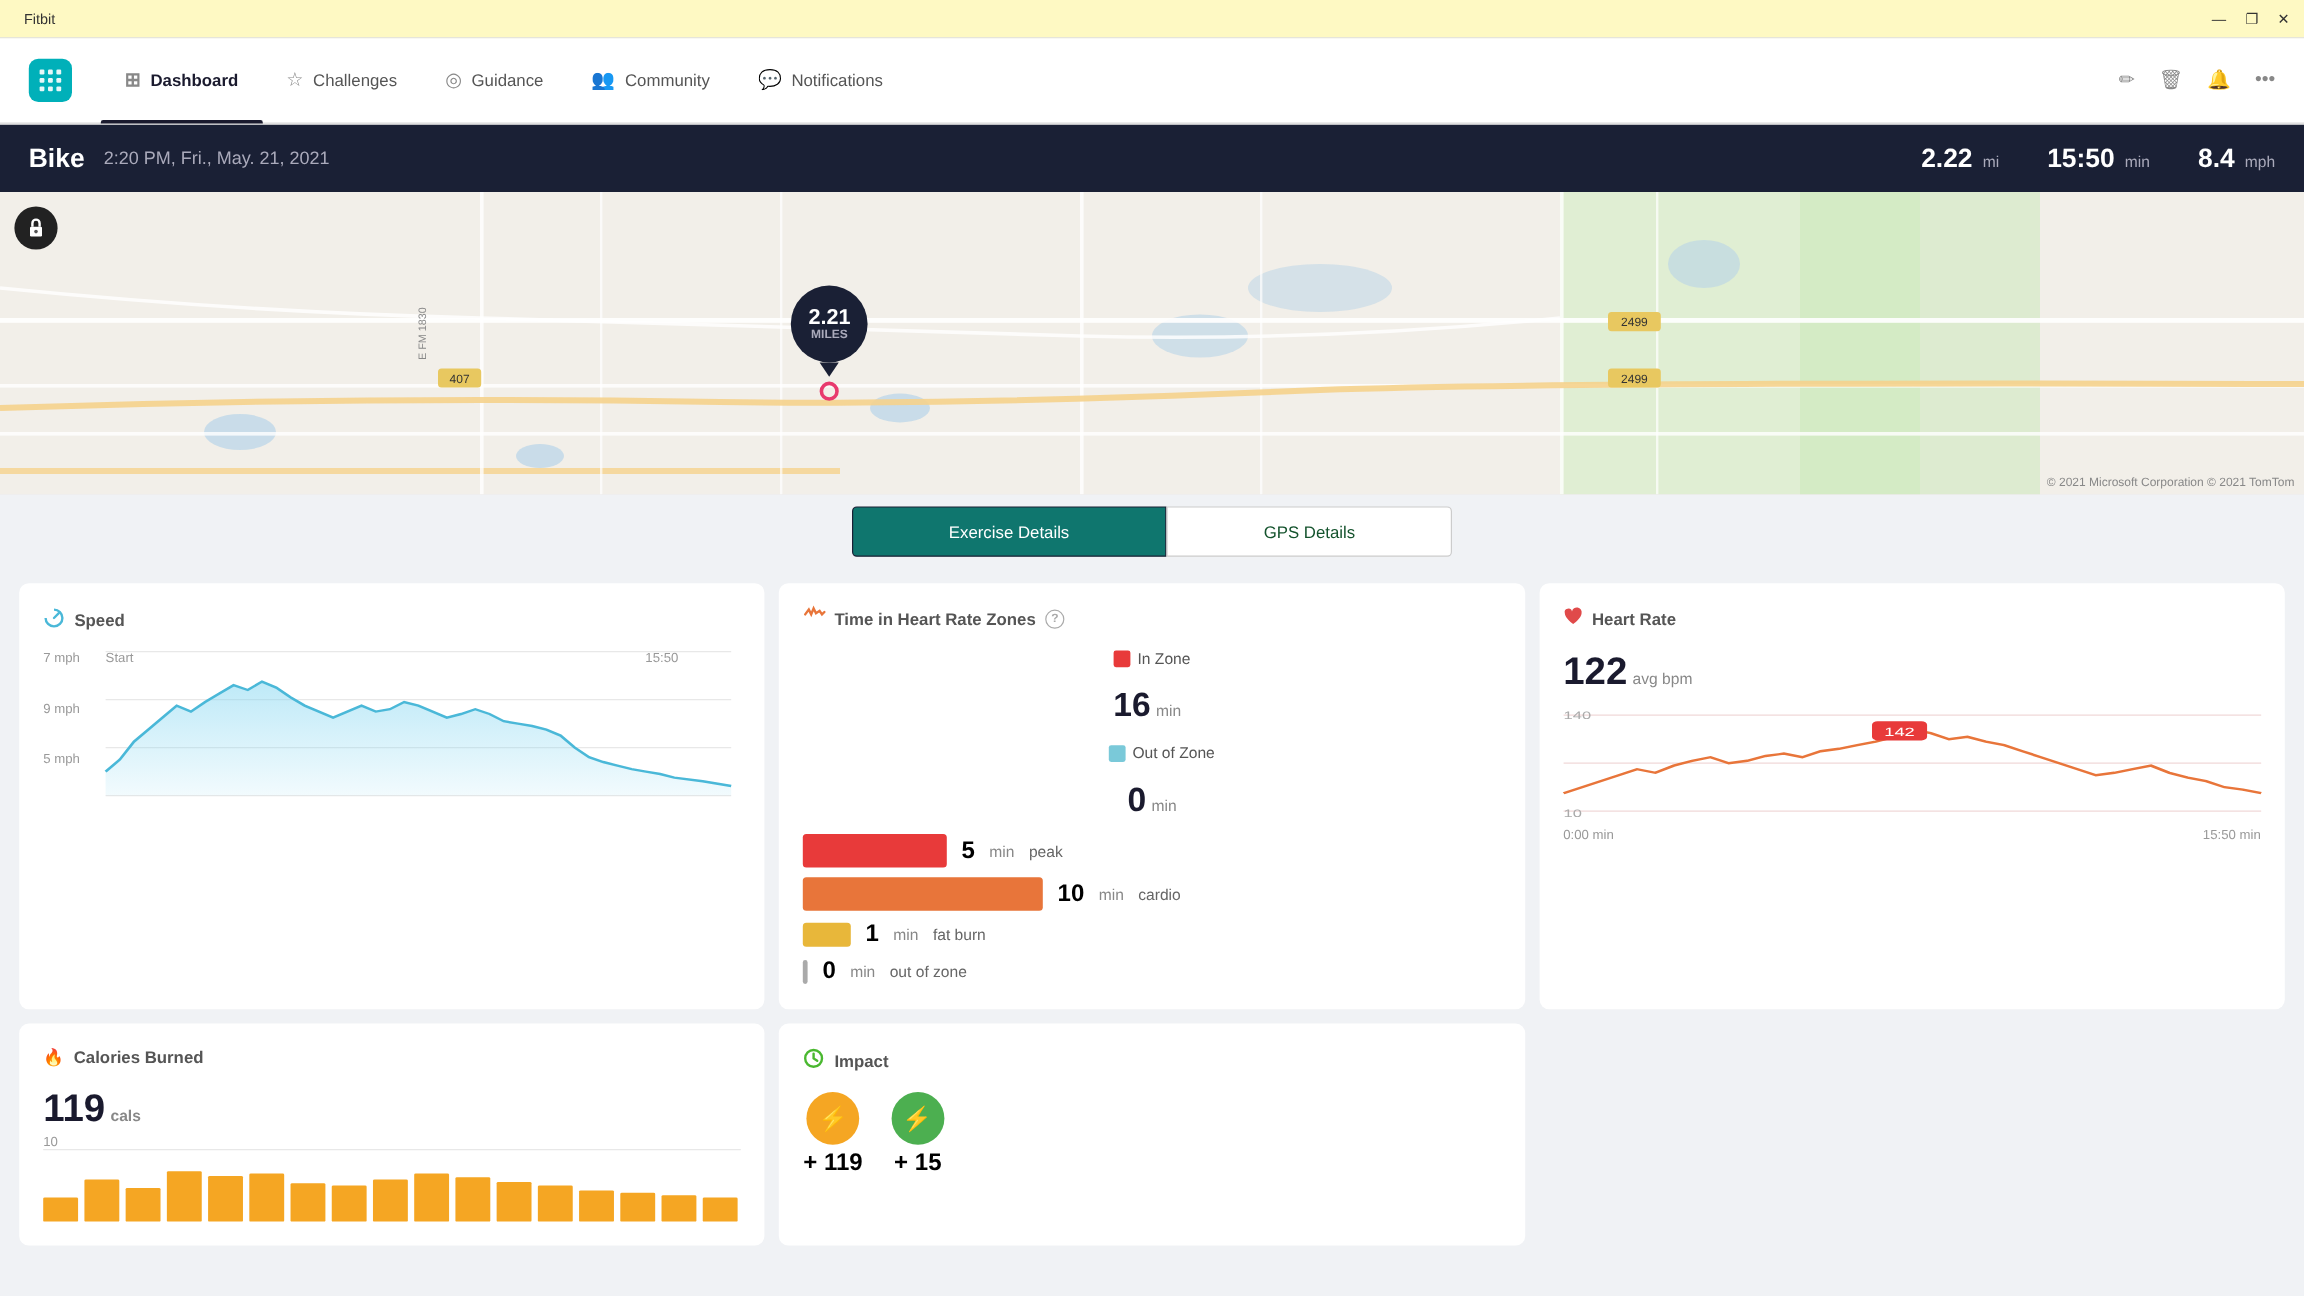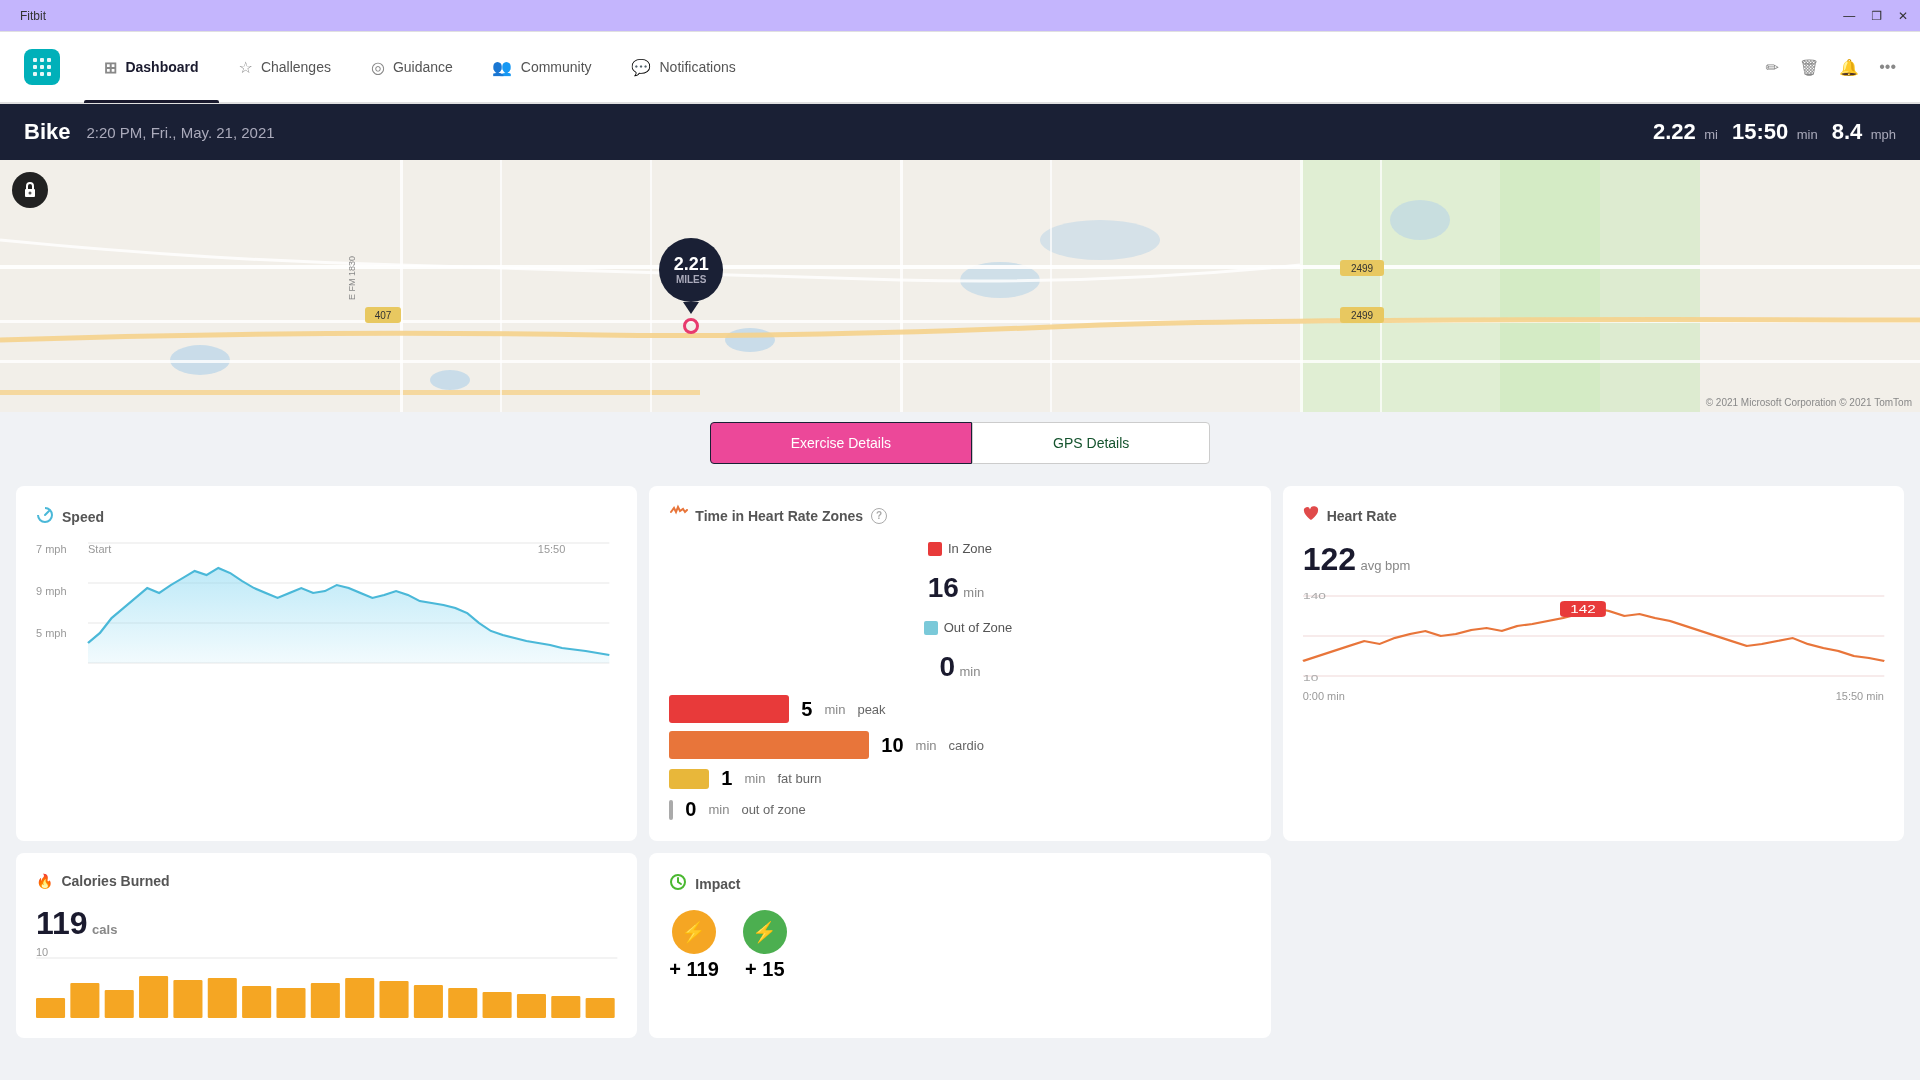--- a/index.html
+++ b/index.html
@@ -1,21 +1,21 @@
 <!DOCTYPE html>
 <html><head>
   <meta charset="utf-8">
   <style>
     * { box-sizing: border-box; margin: 0; padding: 0; }
     body { font-family: 'Segoe UI', Arial, sans-serif; background: #f0f2f5; width: 1920px; height: 1080px; overflow: hidden; }
 
     
     .title-bar {
       display: flex; align-items: center;
-      background: #c4b5fd; height: 32px; padding: 0 12px;
+      background: #fef9c3; height: 32px; padding: 0 12px;
       border-bottom: 1px solid #e0e0e0;
       user-select: none;
     }
     .title-bar-icon { font-size: 12px; color: #555; margin-right: 8px; }
     .title-bar-title { font-size: 12px; color: #333; flex: 1; }
     .title-bar-controls { display: flex; gap: 16px; }
     .title-bar-btn { font-size: 12px; color: #333; cursor: pointer; background: none; border: none; }
 
     
     .nav-bar {
@@ -46,21 +46,21 @@
     .nav-right-btn { background: none; border: none; cursor: pointer; font-size: 16px; color: #888; }
 
     
     .activity-header {
       display: flex; align-items: center;
       background: #1a2035; color: white;
       height: 56px; padding: 0 24px;
     }
     .activity-title { font-size: 22px; font-weight: 700; margin-right: 16px; }
     .activity-date { font-size: 15px; color: #aab; flex: 1; }
-    .activity-stats { display: flex; gap: 14px; align-items: center; }
+    .activity-stats { display: flex; gap: 40px; align-items: center; }
     .activity-stat-val { font-size: 22px; font-weight: 700; }
     .activity-stat-unit { font-size: 13px; color: #aab; margin-left: 4px; }
 
     
     .map-container {
       width: 100%; height: 252px; position: relative;
       background: #e8e8e8; overflow: hidden;
     }
     .map-bg {
       width: 100%; height: 100%;
@@ -103,21 +103,21 @@
 
     
     .tabs-container {
       display: flex; background: #f0f2f5; padding: 0;
       justify-content: center; gap: 0;
     }
     .tab-btn {
       padding: 12px 80px; font-size: 14px; cursor: pointer;
       border: 1px solid #ccc; background: #fff; color: #14532d;
     }
-    .tab-btn.active { background: #ec4899; color: #fff; border-color: #1a2035; }
+    .tab-btn.active { background: #0f766e; color: #fff; border-color: #1a2035; }
     .tab-btn:first-child { border-radius: 4px 0 0 4px; }
     .tab-btn:last-child { border-radius: 0 4px 4px 0; }
 
     
     .content-area {
       display: grid; grid-template-columns: 1fr 1fr 1fr;
       gap: 12px; padding: 12px 16px;
       background: #f0f2f5;
     }
 

